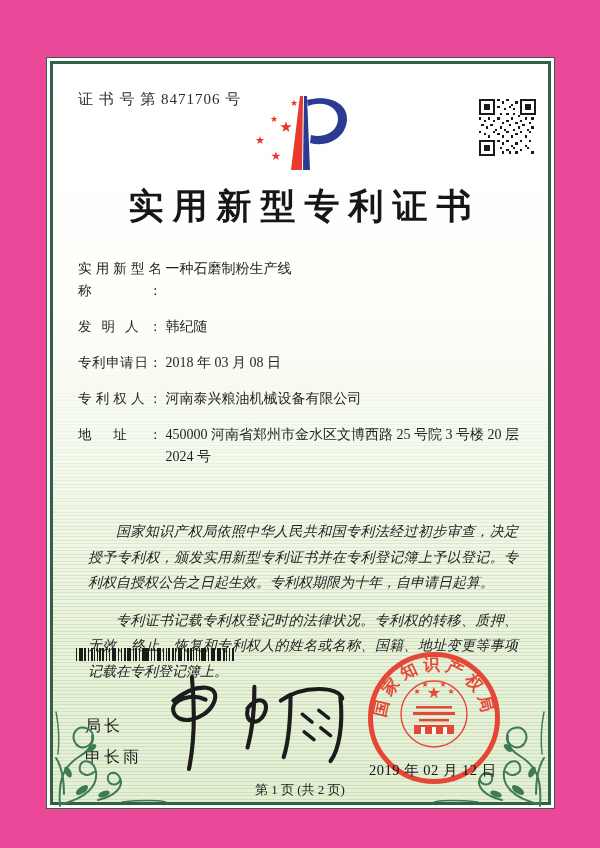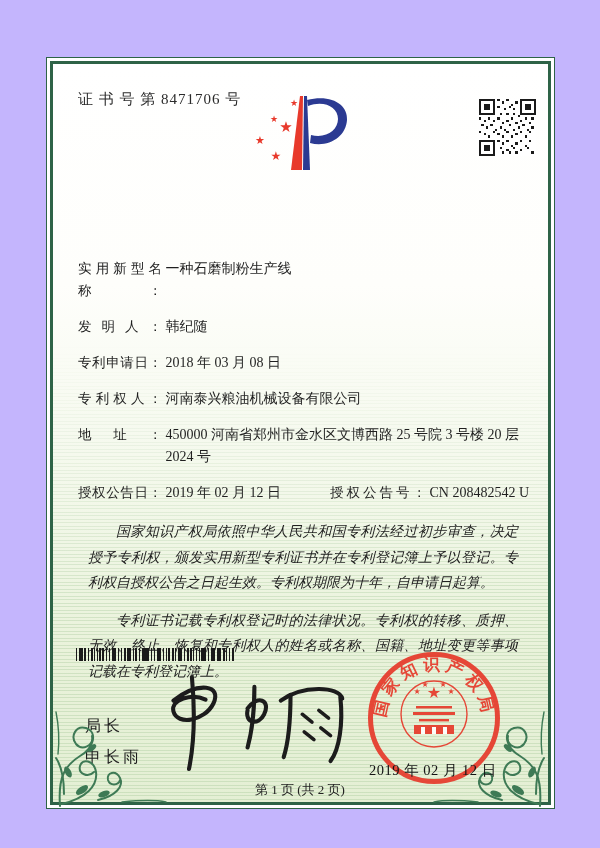--- a/index.html
+++ b/index.html
@@ -1,17 +1,17 @@
 <!DOCTYPE html>
 <html><head>
 <meta charset="utf-8">
 <style>
   html,body{margin:0;padding:0;}
   body{width:600px;height:848px;background:#f2f1ec;font-family:"Liberation Serif","DejaVu Serif",serif;}
-  .page{position:relative;width:600px;height:848px;background:#c4b5fd;overflow:hidden;}
+  .page{position:relative;width:600px;height:848px;background:#ec4899;overflow:hidden;}
 
   
   .frame-outer{position:absolute;left:46px;top:57px;width:507px;height:750px;border:1.5px solid #2e6347;background:#fff;}
   .frame-inner{position:absolute;left:3px;top:3px;right:3px;bottom:3px;border:3px solid #2e6347;
     background:linear-gradient(180deg,#ffffff 0%,#fefefb 30%,#f3f8ea 58%,#e9f2da 80%,#e4efd4 100%);}
   .guilloche{position:absolute;left:0;top:0;right:0;bottom:0;
     background:repeating-linear-gradient(180deg,rgba(110,165,100,0.20) 0px,rgba(110,165,100,0.20) 1px,rgba(255,255,255,0) 1px,rgba(255,255,255,0) 3.5px);
     -webkit-mask-image:linear-gradient(180deg,rgba(0,0,0,0) 0%,rgba(0,0,0,0) 38%,#000 72%);
     mask-image:linear-gradient(180deg,rgba(0,0,0,0) 0%,rgba(0,0,0,0) 38%,#000 72%);}
 
@@ -133,20 +133,21 @@
                M38 22h2v2h-2z M42 26h2v2h-2z M46 24h2v2h-2z M0 28h2v2h-2z M4 30h2v2h-2z
                M8 32h2v2h-2z M12 28h2v2h-2z M16 30h2v2h-2z M20 32h2v2h-2z M24 28h2v2h-2z
                M28 32h2v2h-2z M32 30h2v2h-2z M36 28h2v2h-2z M40 32h2v2h-2z M44 28h2v2h-2z
                M16 36h2v2h-2z M20 38h2v2h-2z M24 36h2v2h-2z M28 40h2v2h-2z M32 38h2v2h-2z
                M36 36h2v2h-2z M40 40h2v2h-2z M44 36h2v2h-2z M18 42h2v2h-2z M24 44h2v2h-2z
                M30 42h2v2h-2z M36 44h2v2h-2z M42 42h2v2h-2z M46 46h2v2h-2z M20 46h2v2h-2z
                M26 46h2v2h-2z M32 46h2v2h-2z"></path>
     </g>
   </svg>
 
+  <div class="title">实用新型专利证书</div>
 
   <div class="fields">
     <div class="f-row">
       <span class="f-label">实用新型名称：</span>
       <span class="f-value">一种石磨制粉生产线</span>
     </div>
     <div class="f-row">
       <span class="f-label">发明人：</span>
       <span class="f-value">韩纪随</span>
     </div>
@@ -154,30 +155,20 @@
       <span class="f-label">专利申请日：</span>
       <span class="f-value">2018 年 03 月 08 日</span>
     </div>
     <div class="f-row">
       <span class="f-label">专利权人：</span>
       <span class="f-value">河南泰兴粮油机械设备有限公司</span>
     </div>
     <div class="f-row">
       <span class="f-label">地址：</span>
       <span class="f-value">450000 河南省郑州市金水区文博西路 25 号院 3 号楼 20 层 2024 号</span>
-    </div>
-    <div class="f-row two-col">
-      <div class="f-col1">
-        <span class="f-label">授权公告日：</span>
-        <span class="f-value">2019 年 02 月 12 日</span>
-      </div>
-      <div>
-        <span class="f-label2">授权公告号：</span>
-        <span class="f-value">CN 208482542 U</span>
-      </div>
     </div>
   </div>
 
   <div class="notices">
     <p>国家知识产权局依照中华人民共和国专利法经过初步审查，决定授予专利权，颁发实用新型专利证书并在专利登记簿上予以登记。专利权自授权公告之日起生效。专利权期限为十年，自申请日起算。</p>
     <p>专利证书记载专利权登记时的法律状况。专利权的转移、质押、无效、终止、恢复和专利权人的姓名或名称、国籍、地址变更等事项记载在专利登记簿上。</p>
   </div>
 
   <div class="barcode"></div>
 

